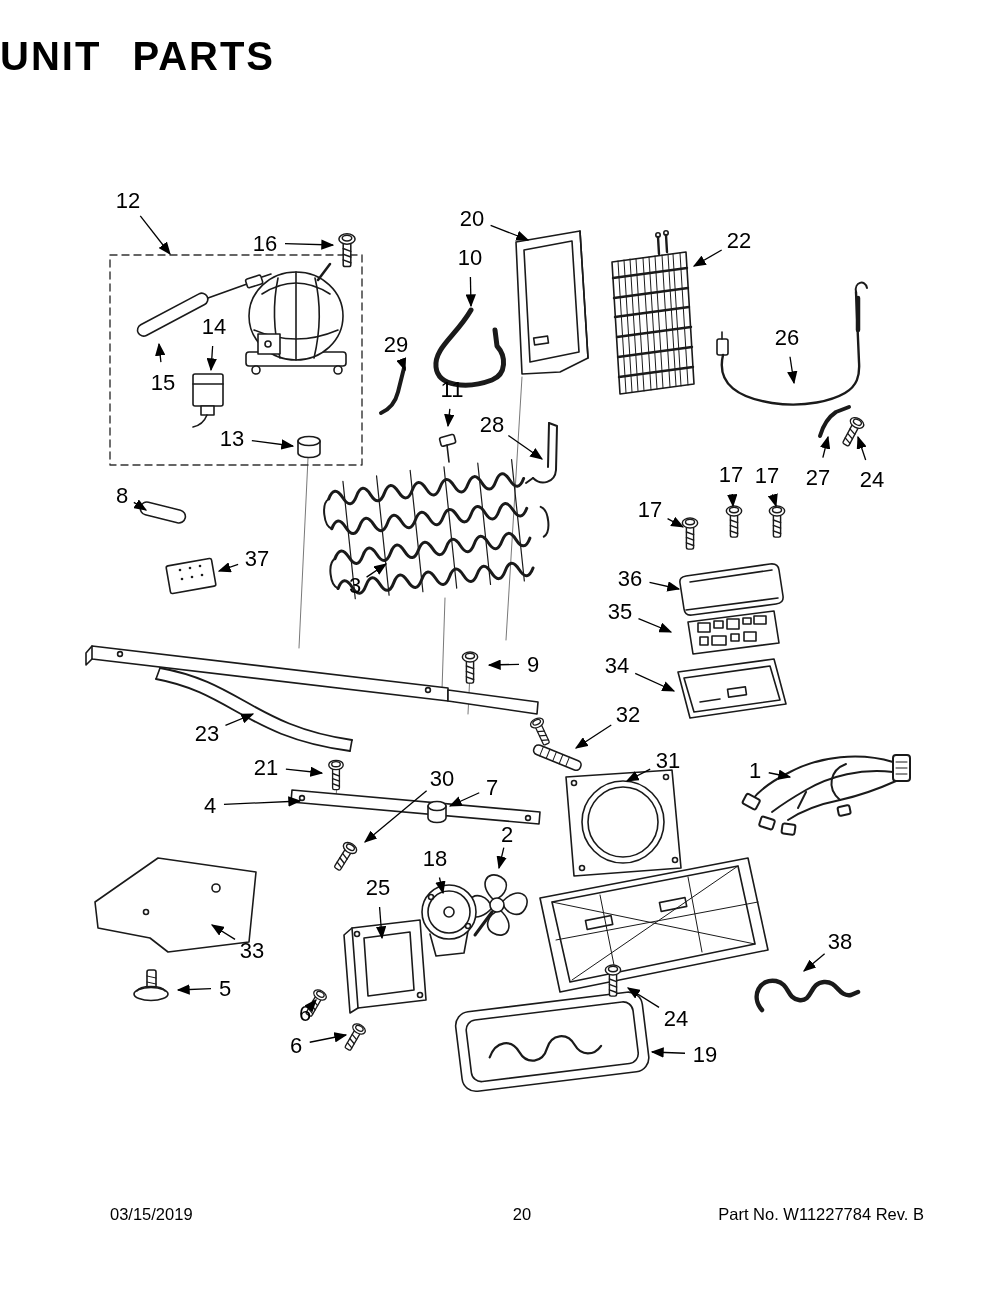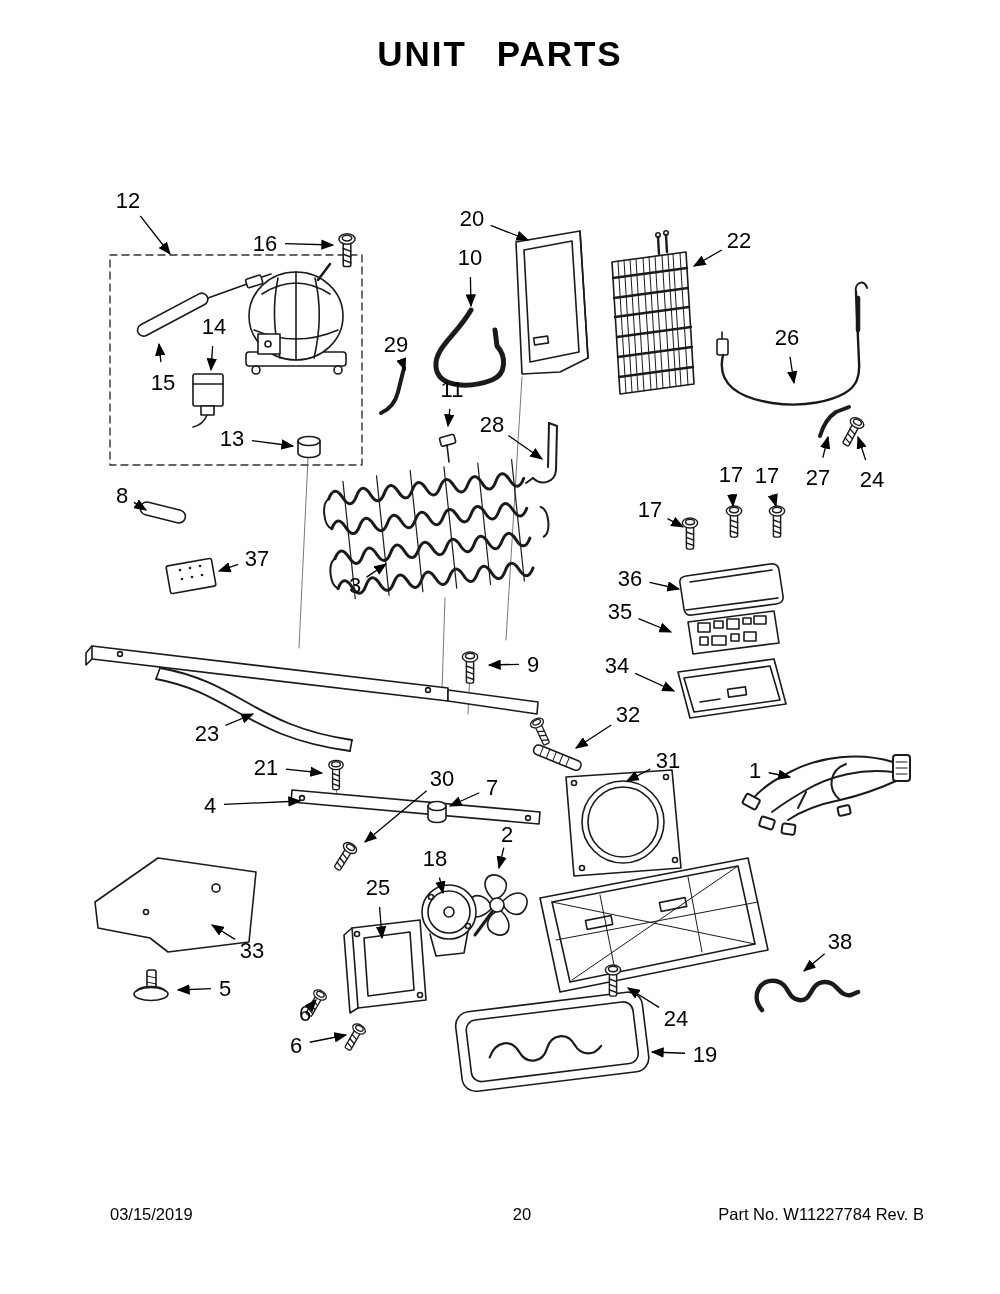--- a/index.html
+++ b/index.html
@@ -11,22 +11,21 @@
     background: #ffffff;
     font-family: "Liberation Sans", sans-serif;
     color: #000;
     overflow: hidden;
   }
   .title {
     position: absolute;
     top: 34px; left: 0;
     width: 100%;
     margin: 0;
-    text-align: center;
-    font-size: 35px;
+    font-size: 40px;
     font-weight: bold;
     letter-spacing: 2px;
     word-spacing: 18px;
   }
   .footer { position: absolute; top: 1205px; left: 0; width: 100%; height: 24px; font-size: 16.5px; margin-left: 22px; }
   .footer .date  { position: absolute; left: 88px; }
   .footer .pagenum { position: absolute; left: 0; width: 100%; text-align: center; }
   .footer .part  { position: absolute; right: 98px; }
   svg.diagram { position: absolute; left: 0; top: 0; }
 </style>

